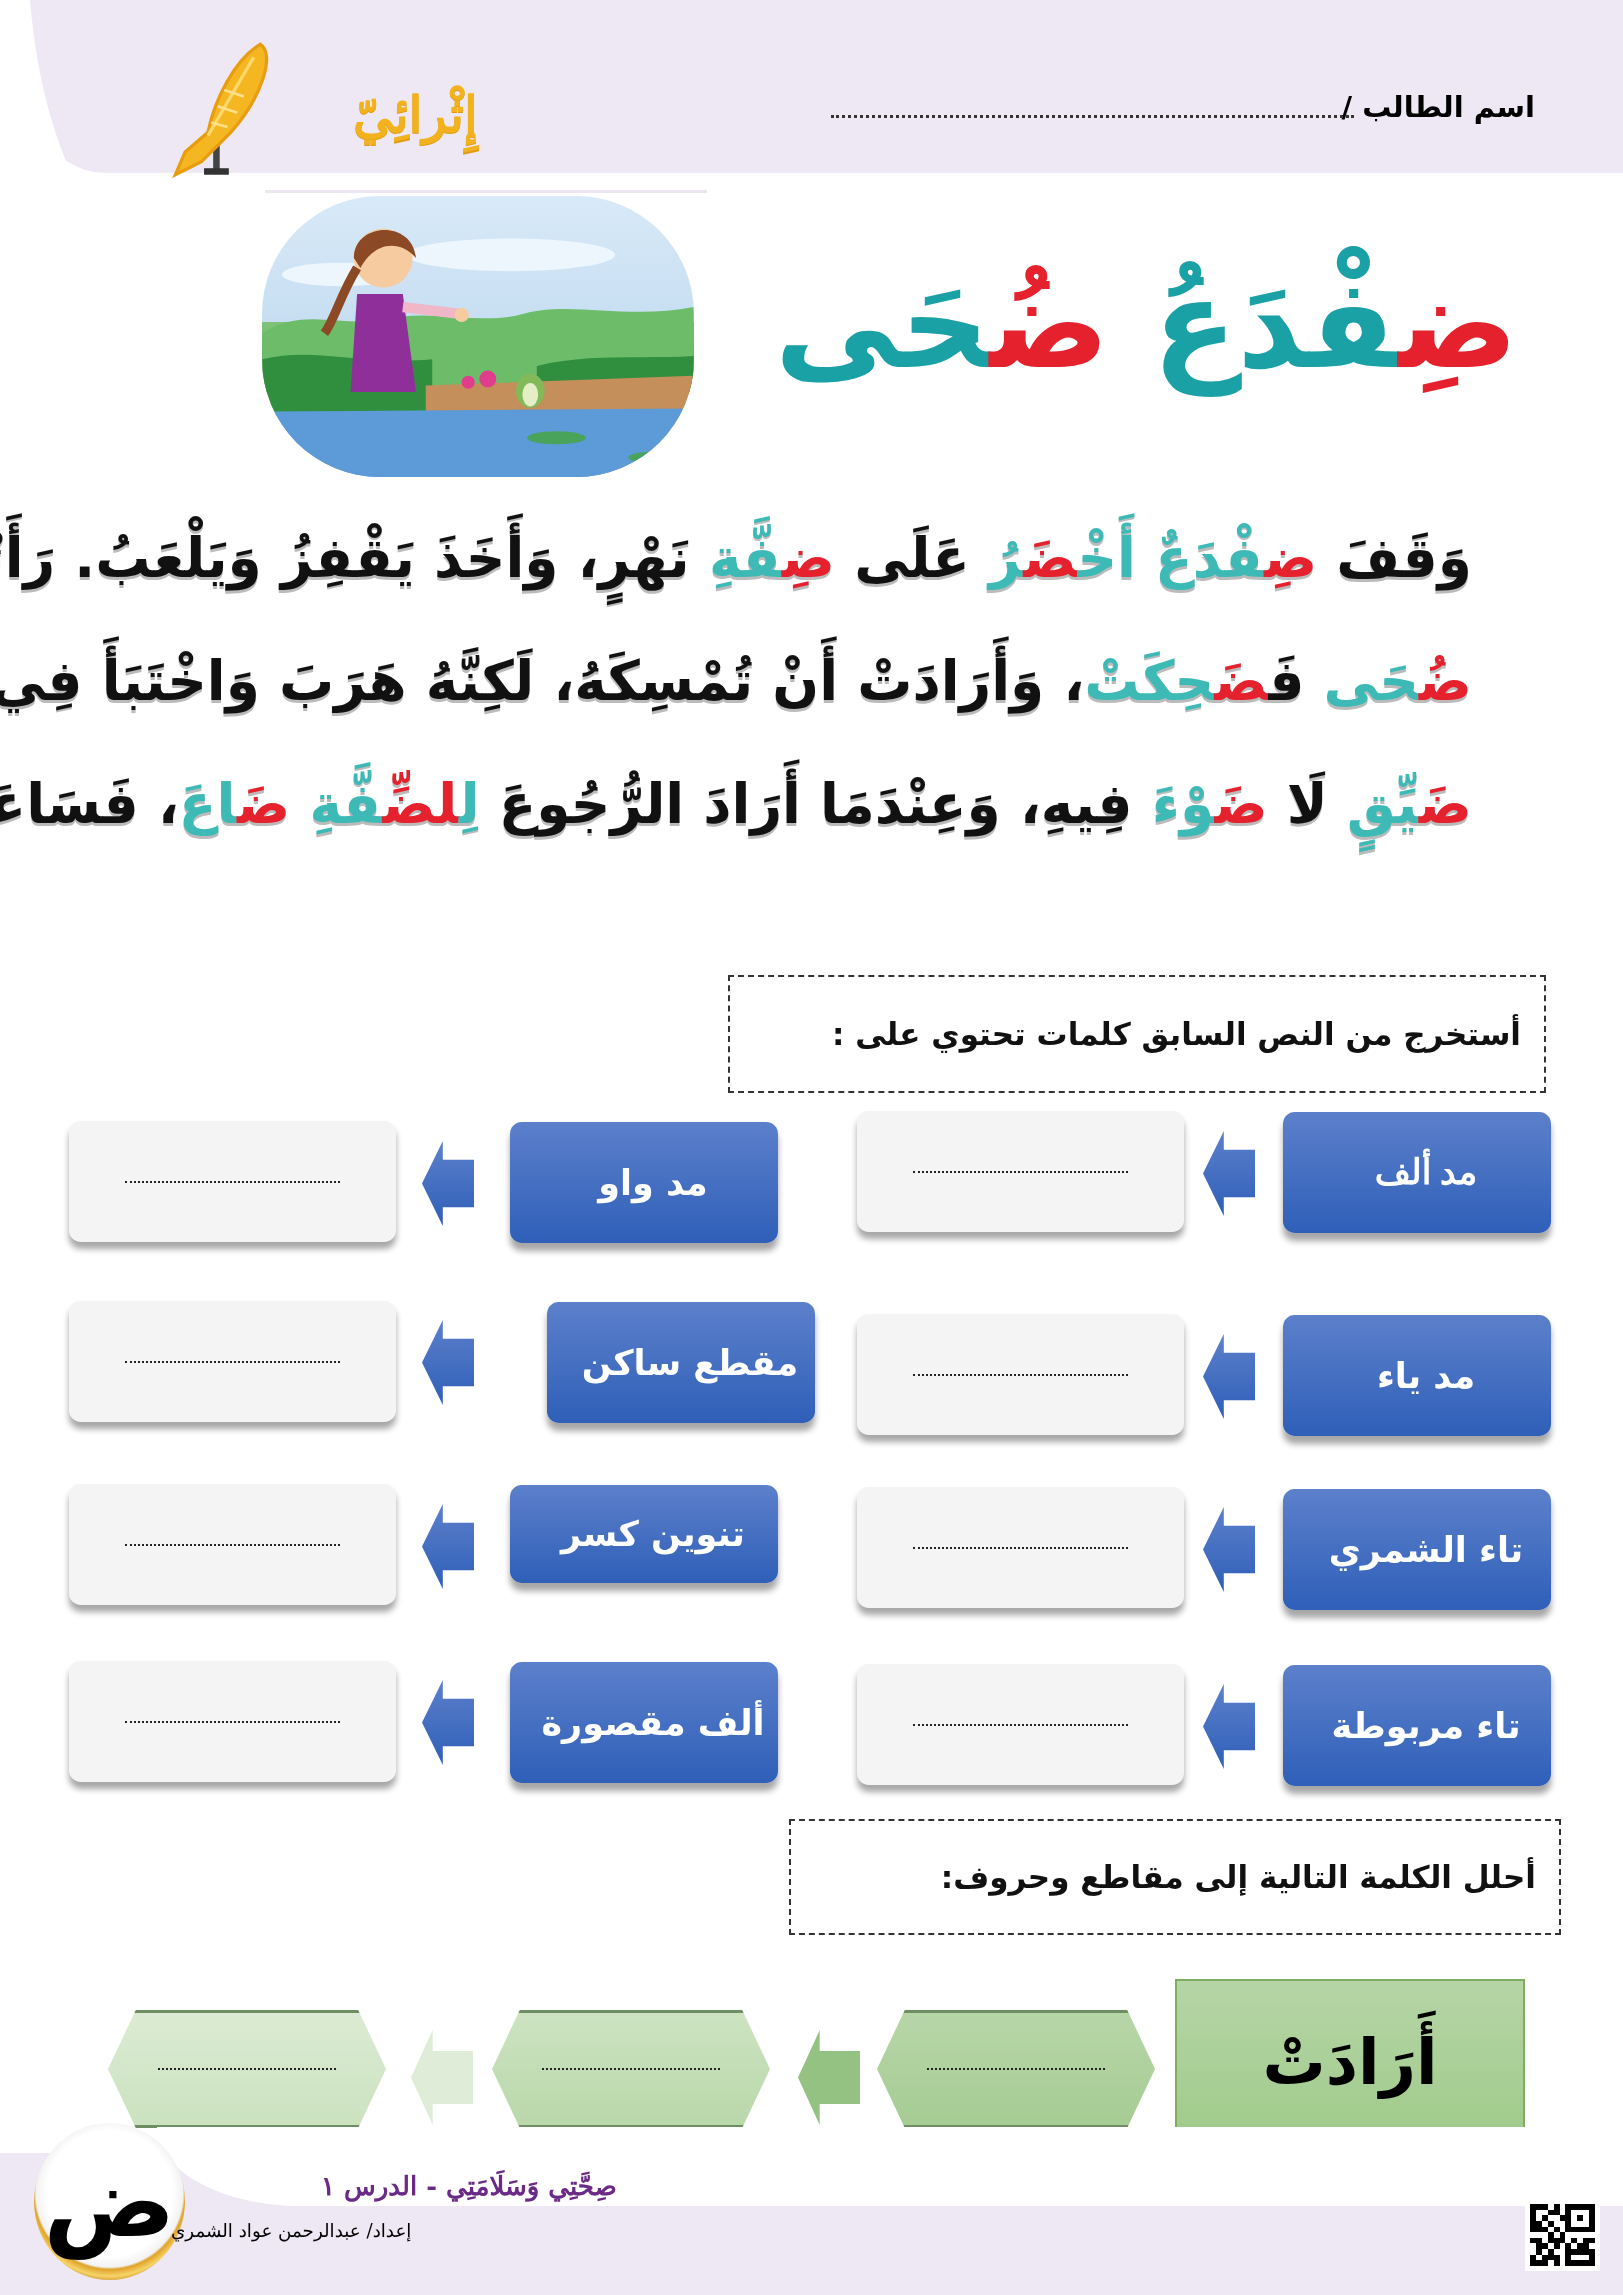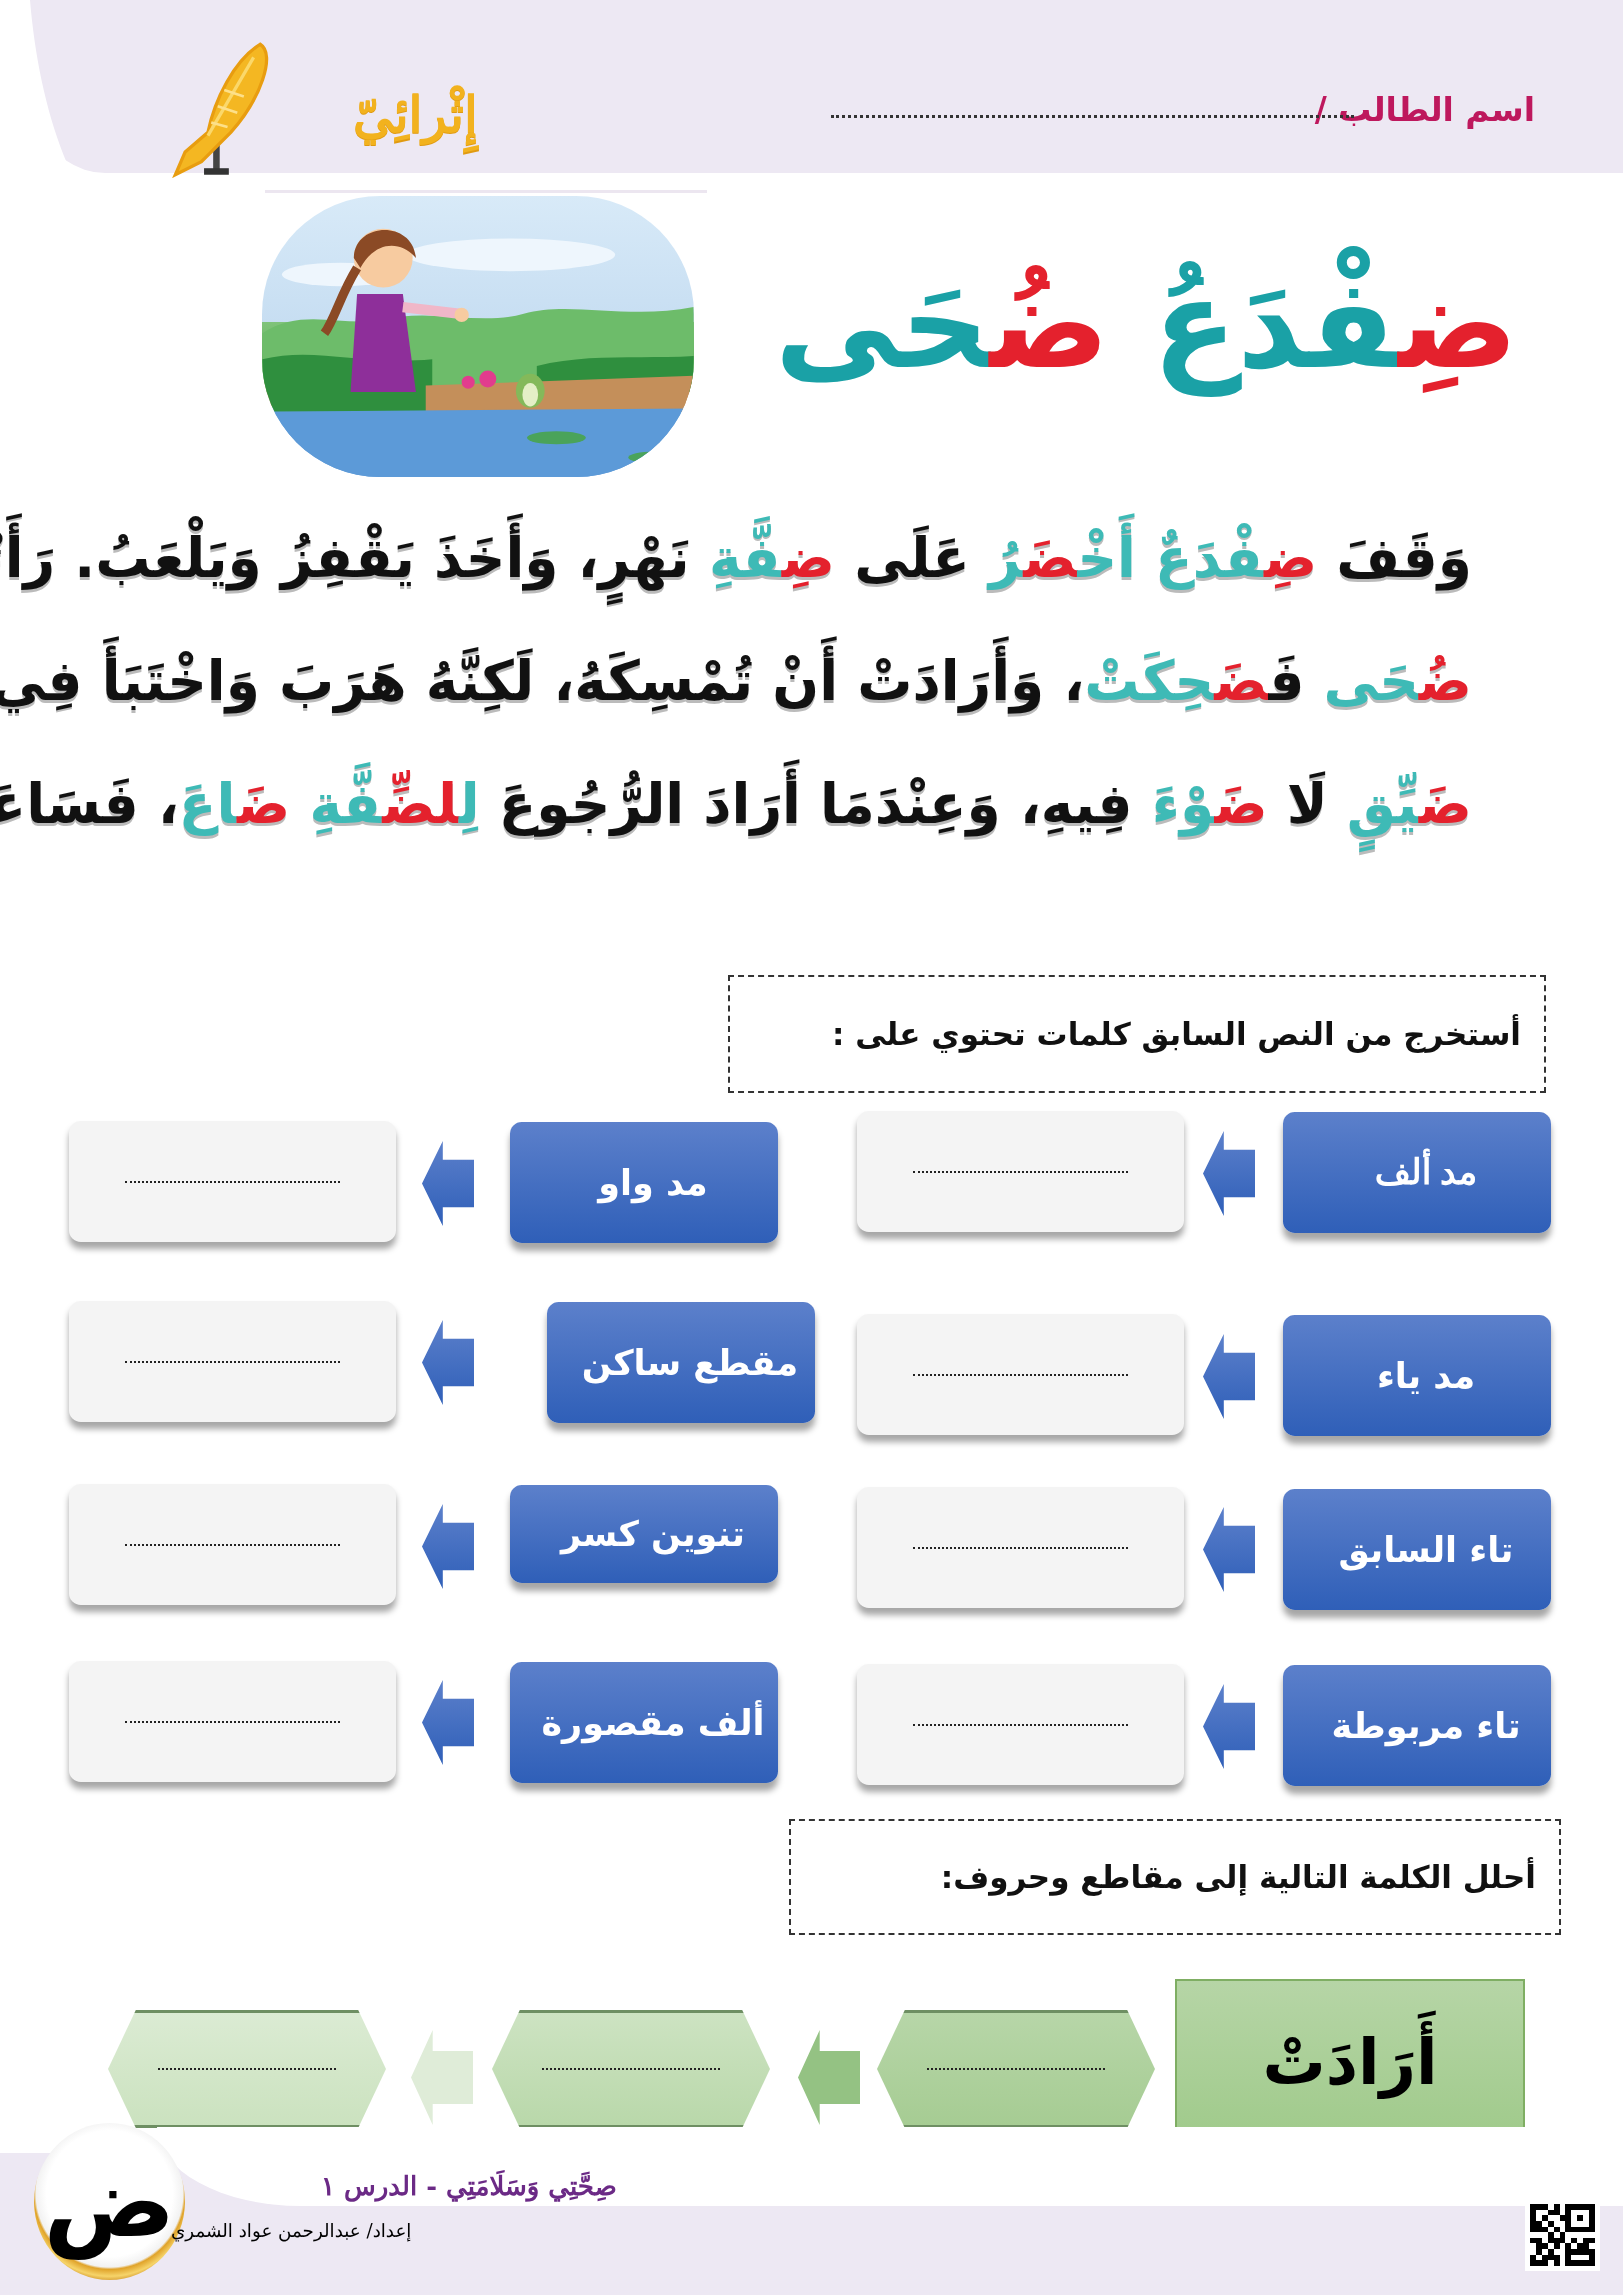--- a/index.html
+++ b/index.html
@@ -10,22 +10,22 @@
 
   
   .header-band {
     left: 0; top: 0; width: 1623px; height: 173px;
     background: #ede8f3;
     border-bottom-left-radius: 105px 173px;
   }
   .header-band-clip { left: 0; top: 0; width: 98px; height: 173px; background: #fff;
     clip-path: path("M0 0 L30 0 C40 120 80 230 150 265 L0 265 Z"); }
   .student-label {
-    right: 88px; top: 90px; font-size: 33px; font-weight: bold; direction: rtl;
-    font-family: "DejaVu Sans", sans-serif; color: #be185d; white-space: nowrap;
+    right: 88px; top: 90px; font-size: 29px; font-weight: bold; direction: rtl;
+    font-family: "DejaVu Sans", sans-serif; color: #000000; white-space: nowrap;
   }
   .student-dots {
     left: 831px; top: 98px; width: 523px; height: 19.6px;
     border-bottom: 3.9px dotted #333;
   }
   .enrich-title {
     left: 353px; top: 85px; font-size: 50px; font-weight: bold; color: #f2b21e;
     font-family: "DejaVu Serif", serif; text-shadow: 0 1.3px 0 #e09a10;
   }
   .quill { left: 162px; top: 41px; width: 118px; height: 137px; }
@@ -223,21 +223,21 @@
       </div>
     </div>
     <div>
       <div class="abs blue-btn" style="left: 510px; top: 1302px; width: 268px; height: 121px; margin-left: 37px;">مقطع ساكن</div>
       <div class="abs arrow-blue" style="left: 422px; top: 1320px;"></div>
       <div class="abs answer-box" style="left: 69px; top: 1301px; width: 327px; height: 121px;">
         <div class="answer-dots"></div>
       </div>
     </div>
     <div>
-      <div class="abs blue-btn" style="left: 1283px; top: 1489px; width: 268px; height: 121px;">تاء السابق</div>
+      <div class="abs blue-btn" style="left: 1283px; top: 1489px; width: 268px; height: 121px;">تاء الشمري</div>
       <div class="abs arrow-blue" style="left: 1203px; top: 1507px;"></div>
       <div class="abs answer-box" style="left: 857px; top: 1487px; width: 327px; height: 121px;">
         <div class="answer-dots"></div>
       </div>
     </div>
     <div>
       <div class="abs blue-btn" style="left: 510px; top: 1485px; width: 268px; height: 98px;">تنوين كسر</div>
       <div class="abs arrow-blue" style="left: 422px; top: 1504px;"></div>
       <div class="abs answer-box" style="left: 69px; top: 1484px; width: 327px; height: 121px;">
         <div class="answer-dots"></div>

